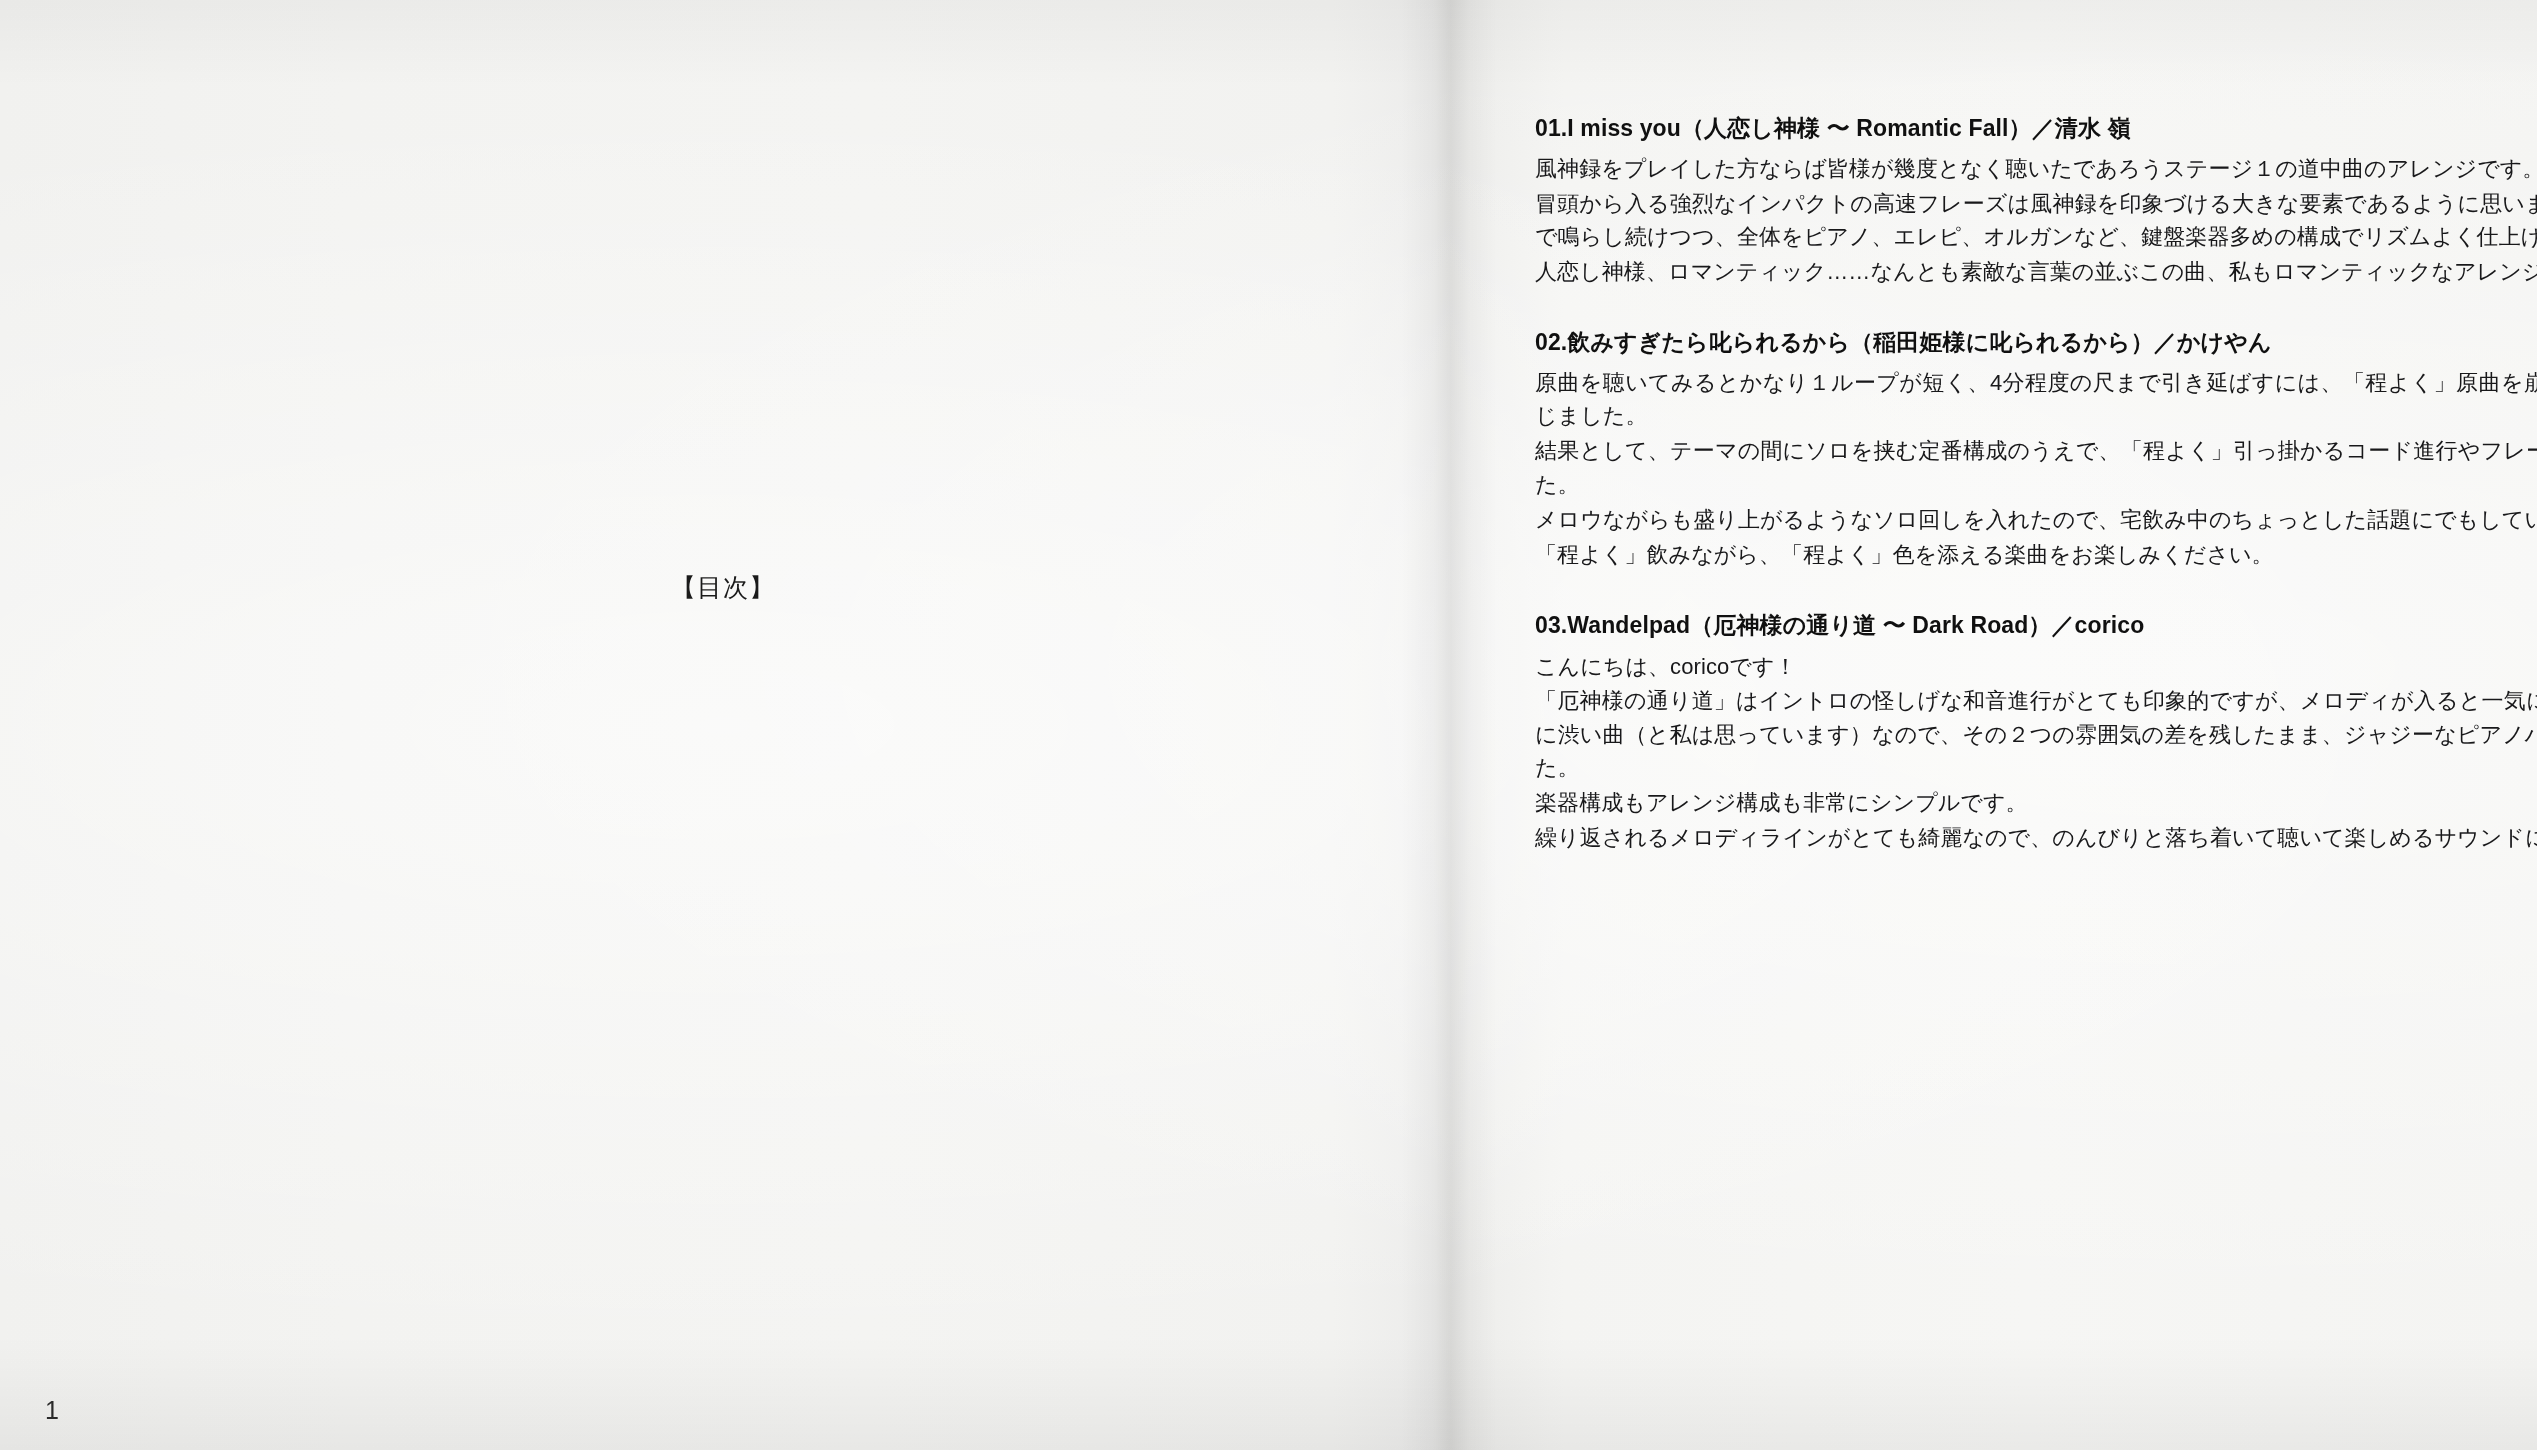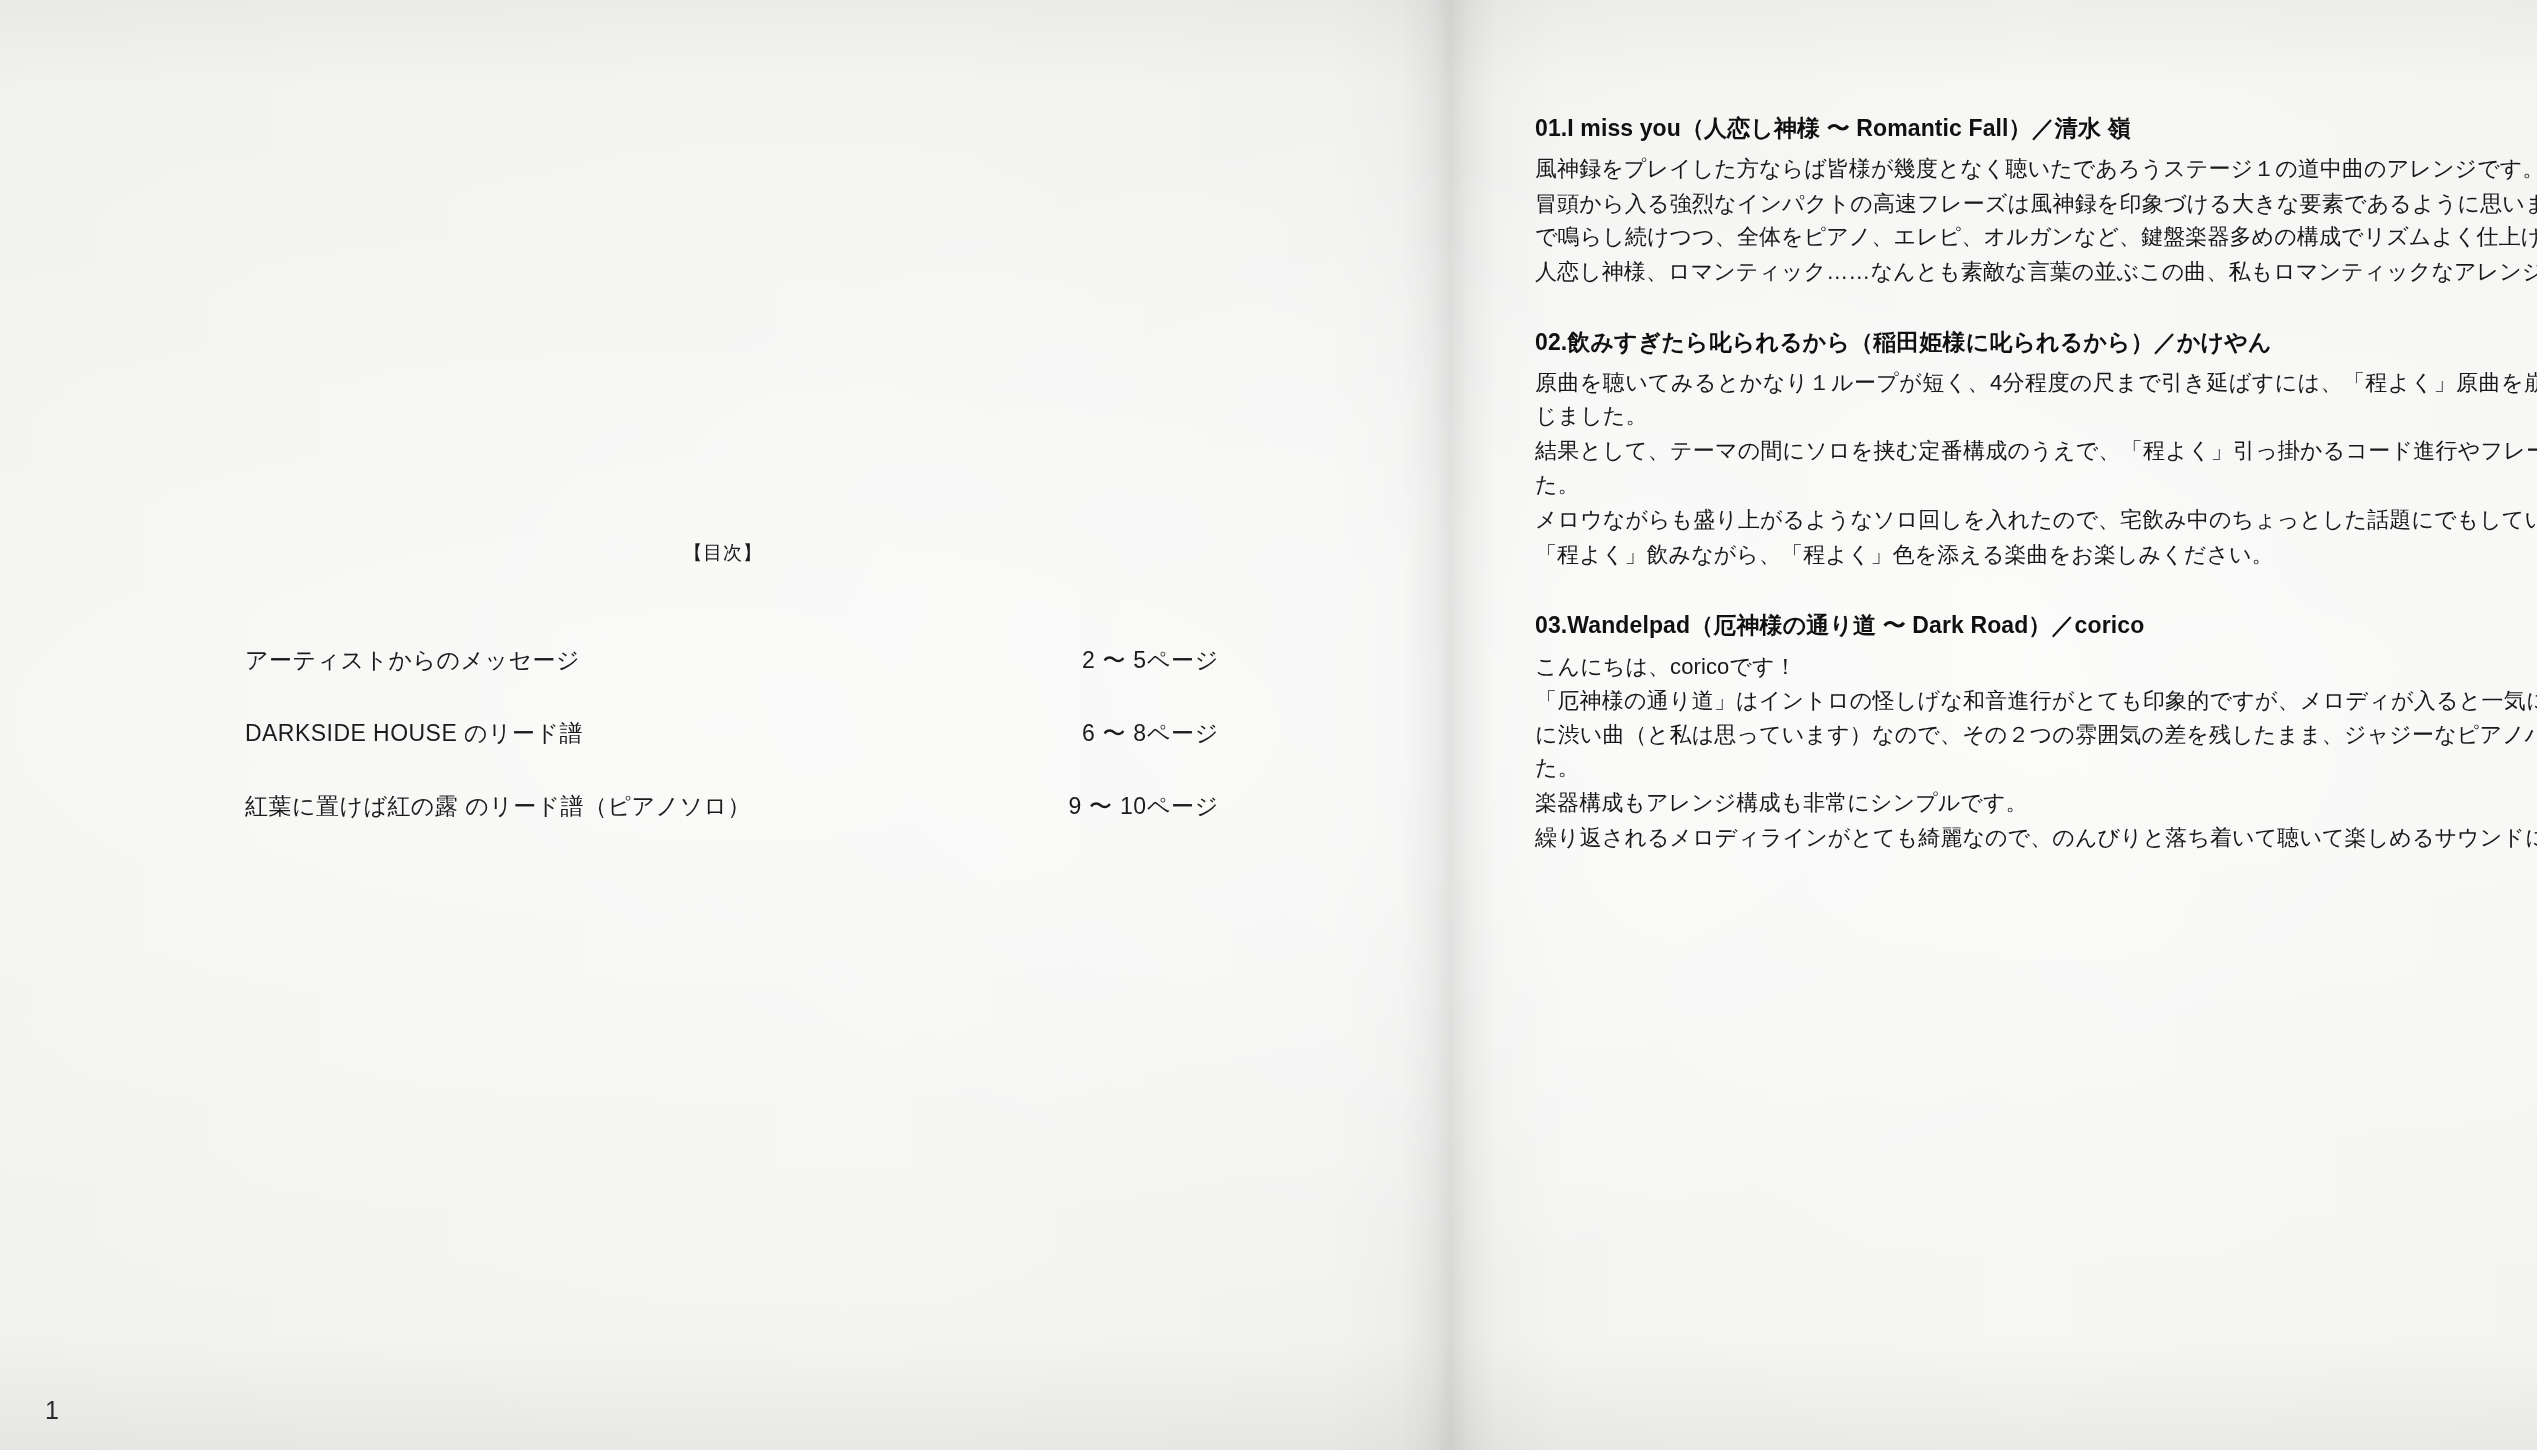--- a/index.html
+++ b/index.html
@@ -60,25 +60,25 @@
     position: absolute;
     top: 0;
     height: 1451px;
   }
   .page-left  { left: 0;     width: 1446px; }
   .page-right { left: 1446px; width: 1450px; }
 
   
   .toc-title {
     position: absolute;
-    top: 540px;
+    top: 571px;
     left: 0;
     width: 1446px;
     text-align: center;
-    font-size: 19px;
+    font-size: 25px;
     letter-spacing: 0.04em;
     color: #1a1a1a;
   }
   .toc-list {
     position: absolute;
     top: 645px;
     left: 245px;
     width: 974px;
   }
   .toc-row {
@@ -136,38 +136,20 @@
 </style>
 </head>
 <body>
 
 <div class="spread">
 
   <div class="page page-left">
 
     <div class="toc-title">【目次】</div>
 
-    <div class="toc-list">
-
-      <div class="toc-row">
-        <span class="toc-label">アーティストからのメッセージ</span>
-        <span class="toc-pages">2 〜 5ページ</span>
-      </div>
-
-      <div class="toc-row">
-        <span class="toc-label">DARKSIDE HOUSE のリード譜</span>
-        <span class="toc-pages">6 〜 8ページ</span>
-      </div>
-
-      <div class="toc-row">
-        <span class="toc-label">紅葉に置けば紅の露 のリード譜（ピアノソロ）</span>
-        <span class="toc-pages">9 〜 10ページ</span>
-      </div>
-
-    </div>
 
     <div class="folio folio-left">1</div>
   </div>
 
   <div class="page page-right">
 
     <div class="notes">
 
       <div class="track">
         <div class="track-title">01.I miss you（人恋し神様 〜 Romantic Fall）／清水 嶺</div>

